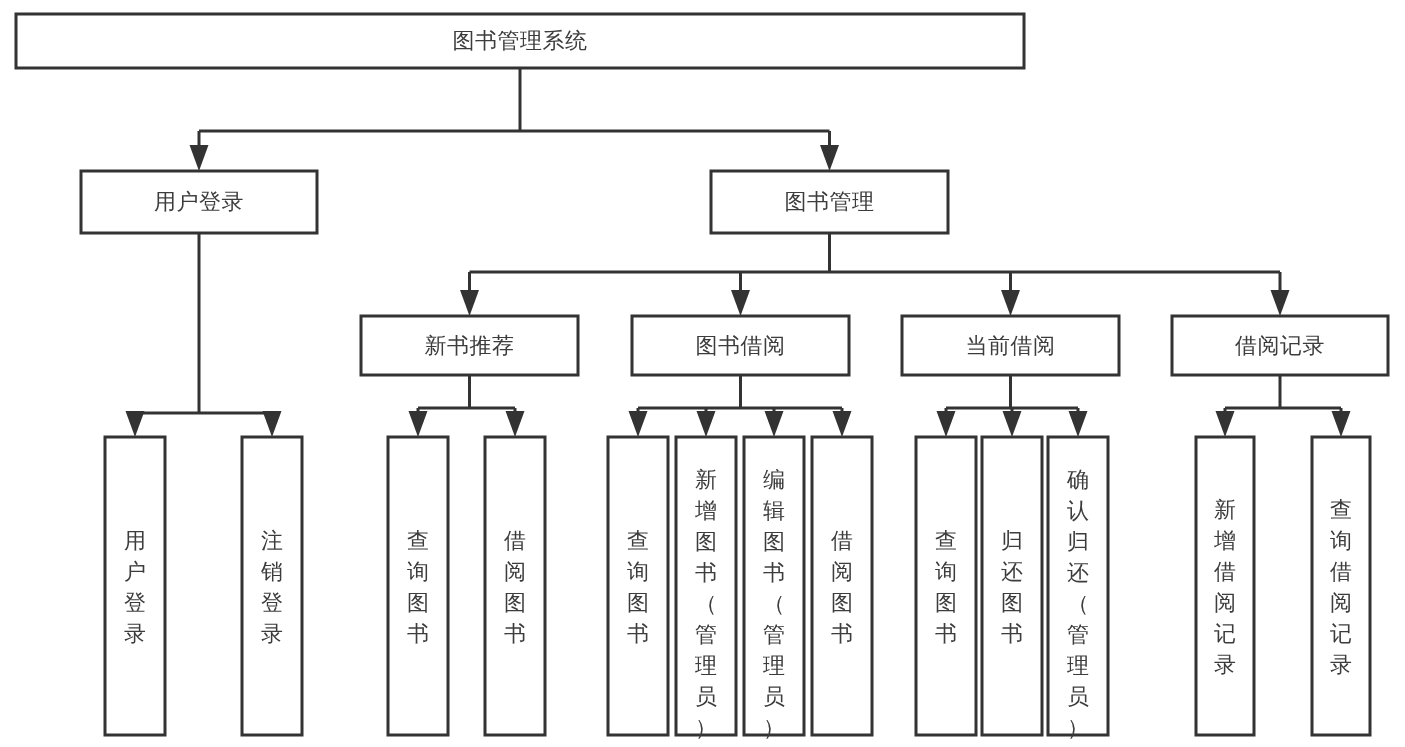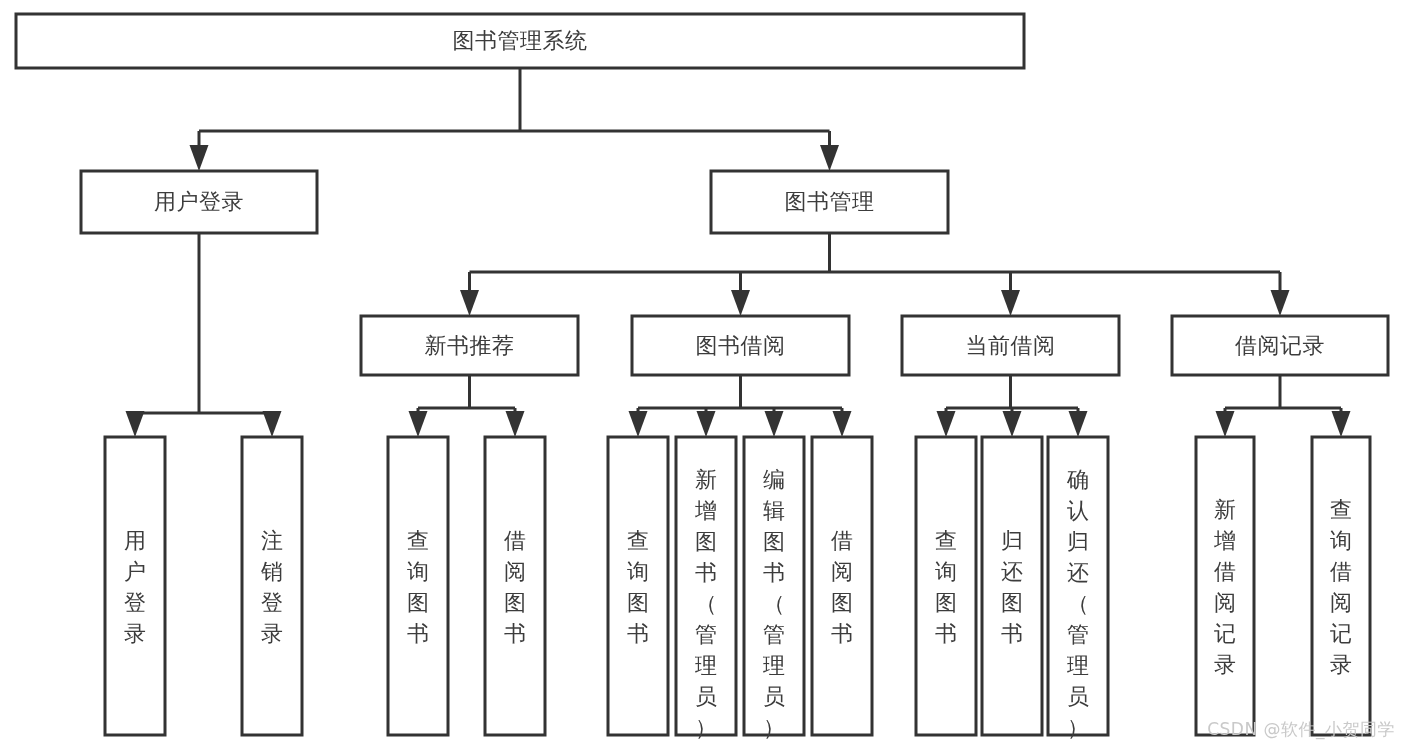--- a/index.html
+++ b/index.html
@@ -216,14 +216,13 @@
         <g>
           <rect class="node-rect" x="1196" y="437" width="58" height="298"></rect>
           <text class="node-label-v" x="1225" y="517.18"><tspan x="1225" dy="0">新</tspan><tspan x="1225" dy="31">增</tspan><tspan x="1225" dy="31">借</tspan><tspan x="1225" dy="31">阅</tspan><tspan x="1225" dy="31">记</tspan><tspan x="1225" dy="31">录</tspan></text>
         </g>
         <g>
           <rect class="node-rect" x="1312" y="437" width="58" height="298"></rect>
           <text class="node-label-v" x="1341" y="517.18"><tspan x="1341" dy="0">查</tspan><tspan x="1341" dy="31">询</tspan><tspan x="1341" dy="31">借</tspan><tspan x="1341" dy="31">阅</tspan><tspan x="1341" dy="31">记</tspan><tspan x="1341" dy="31">录</tspan></text>
         </g>
       </g>
   </svg>
-  <div class="watermark">CSDN @软件_小贺同学</div>
 </div>
 
 </body></html>

